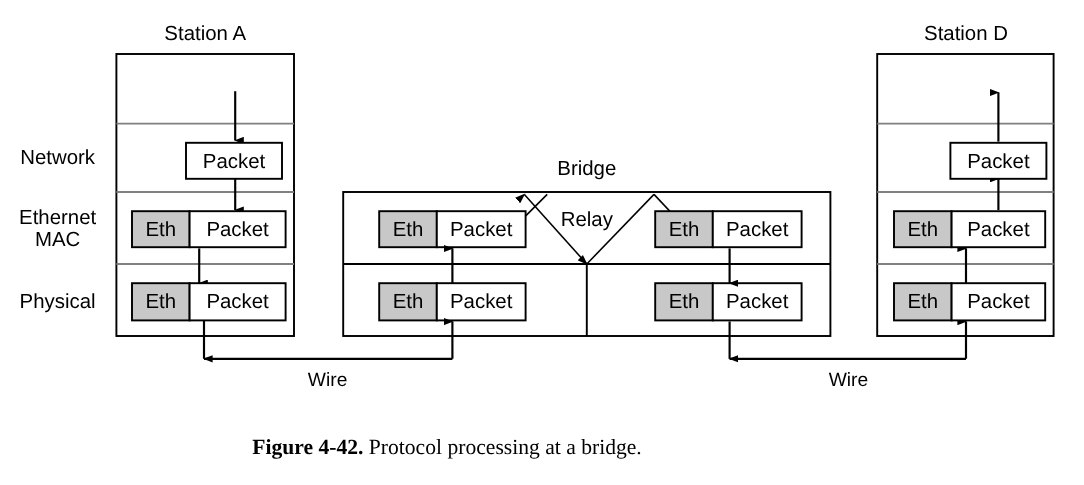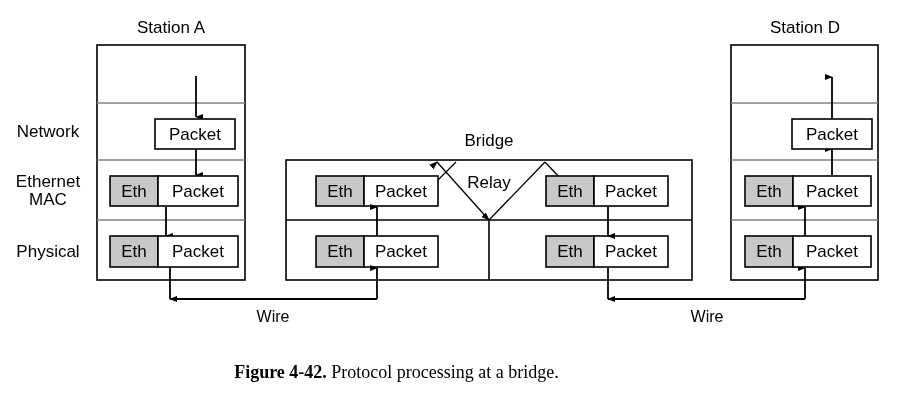--- a/index.html
+++ b/index.html
@@ -41,21 +41,20 @@
 
   .cap-wrap {
     position: absolute;
     left: 0;
     top: 362px;
     width: 745px;
     text-align: center;
     font-family: "Liberation Serif", serif;
     font-size: 18px;
     color: #000000;
-    padding-left: 24px;
   }
   .cap-num { font-weight: bold; }
   .cap-txt { font-weight: normal; }
 </style>
 </head>
 <body>
 
 <div id="figure-root">
 
   <svg width="903" height="404" viewBox="0 0 903 404" xmlns="http://www.w3.org/2000/svg">

